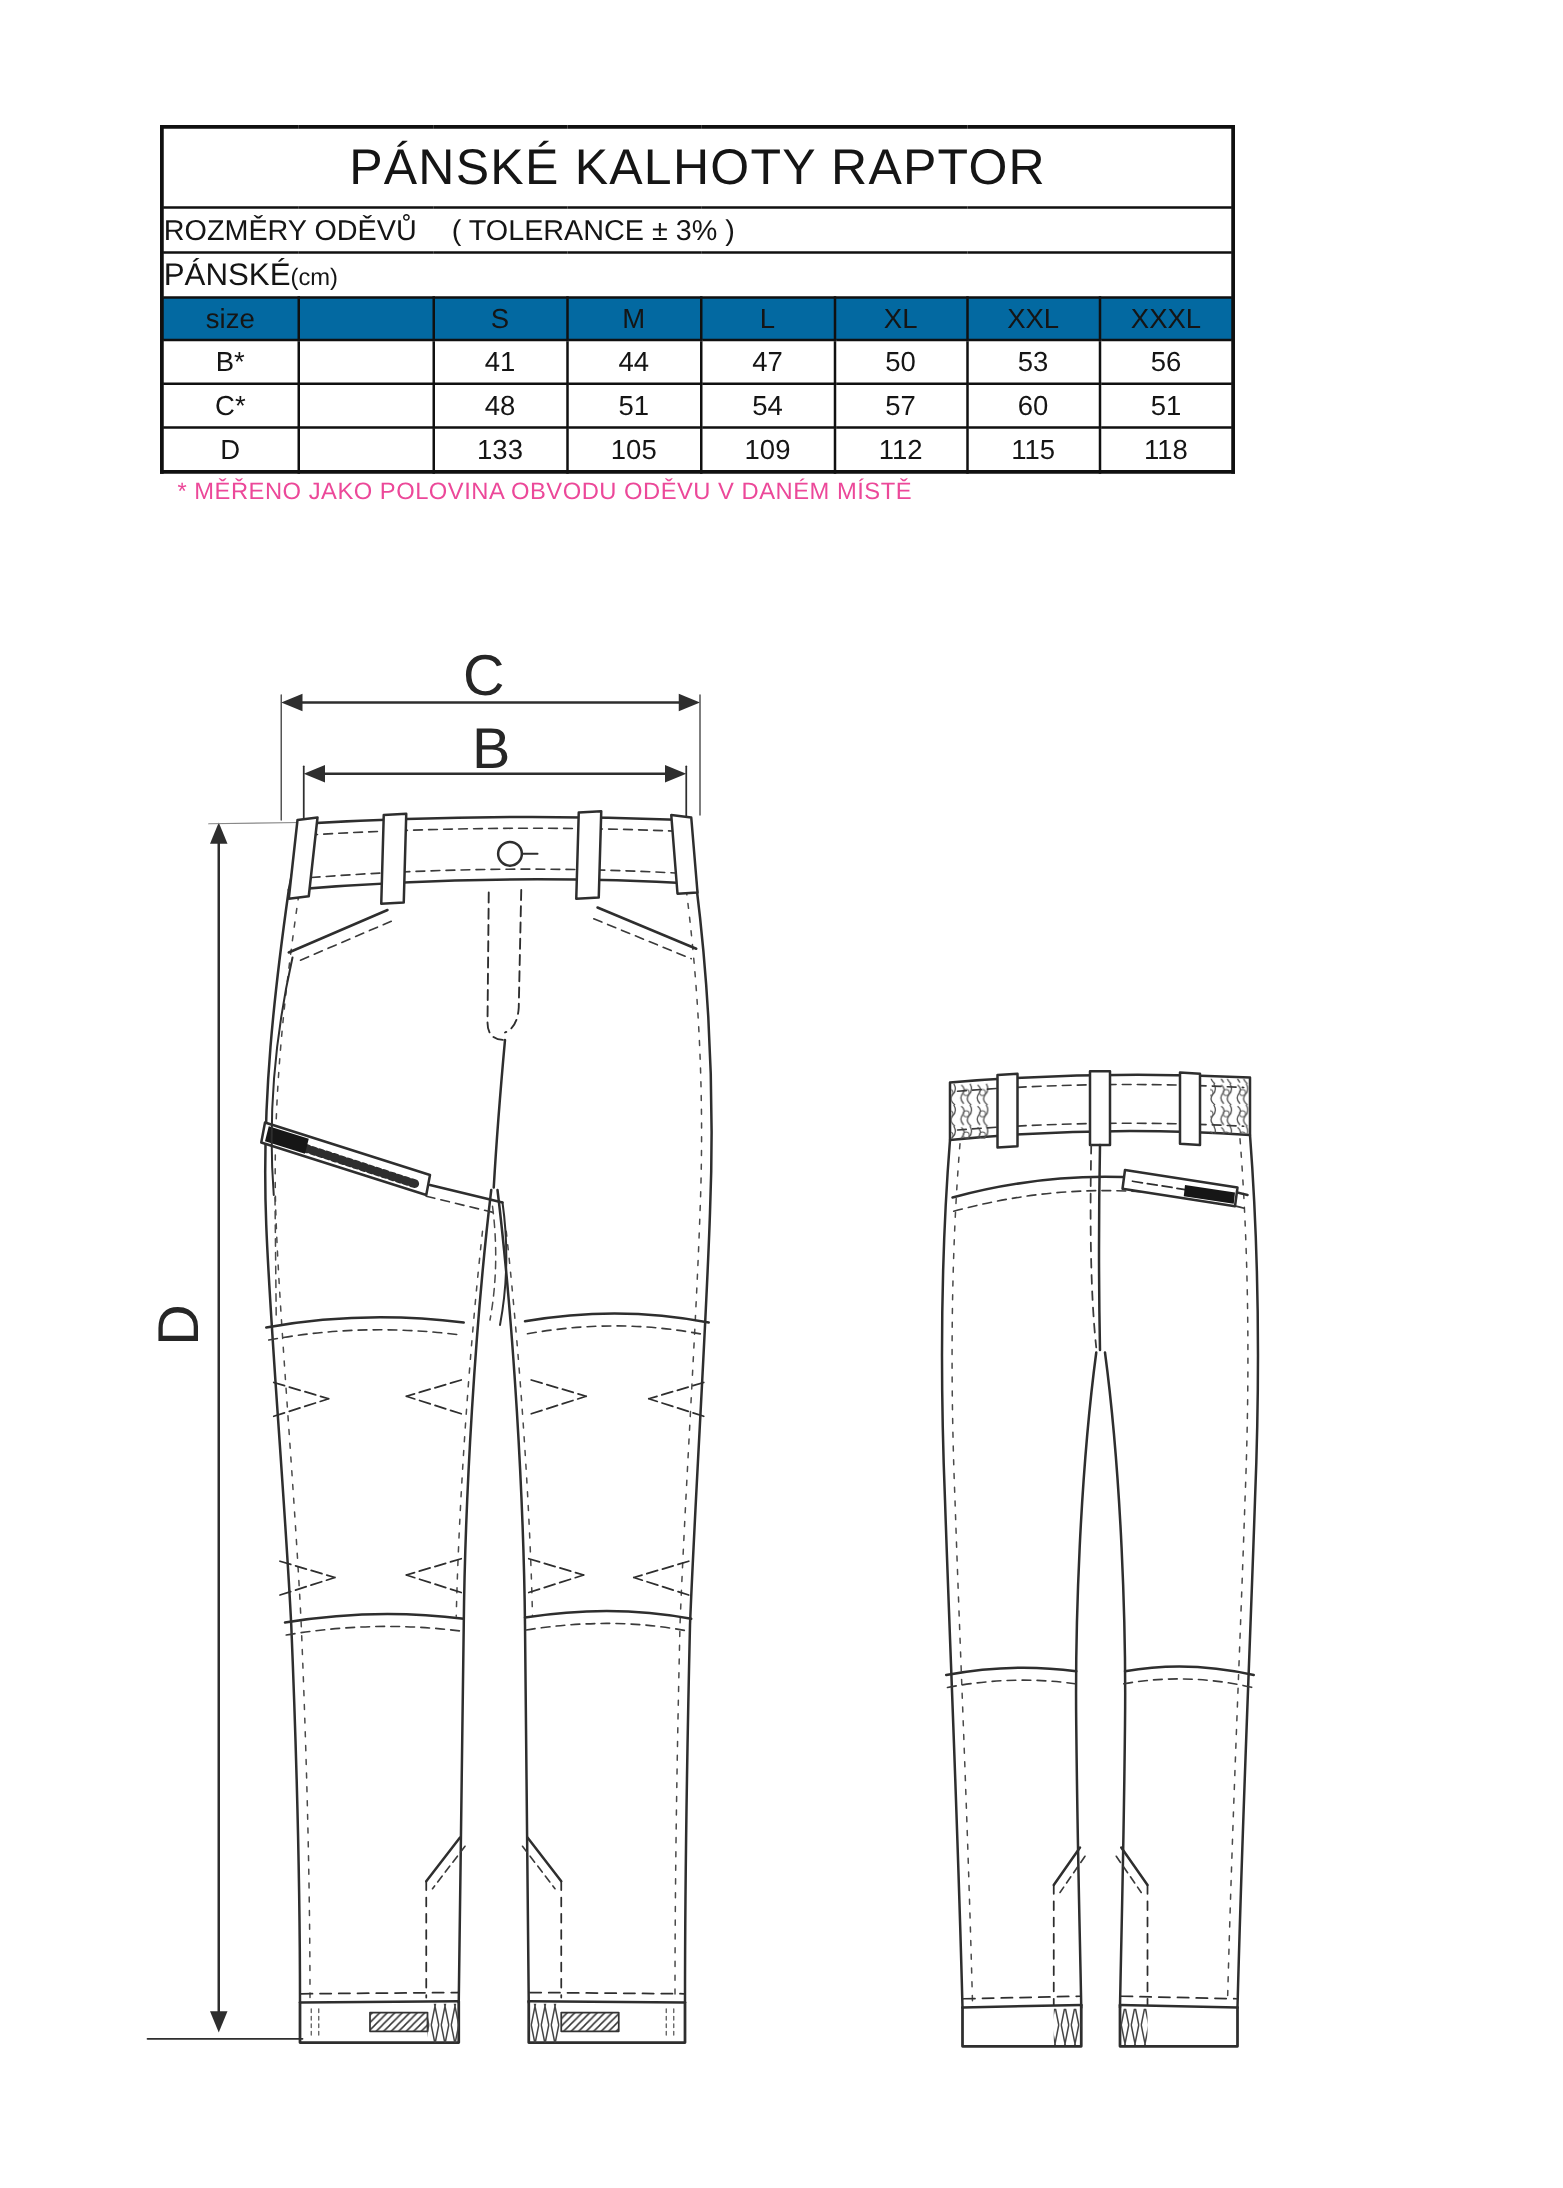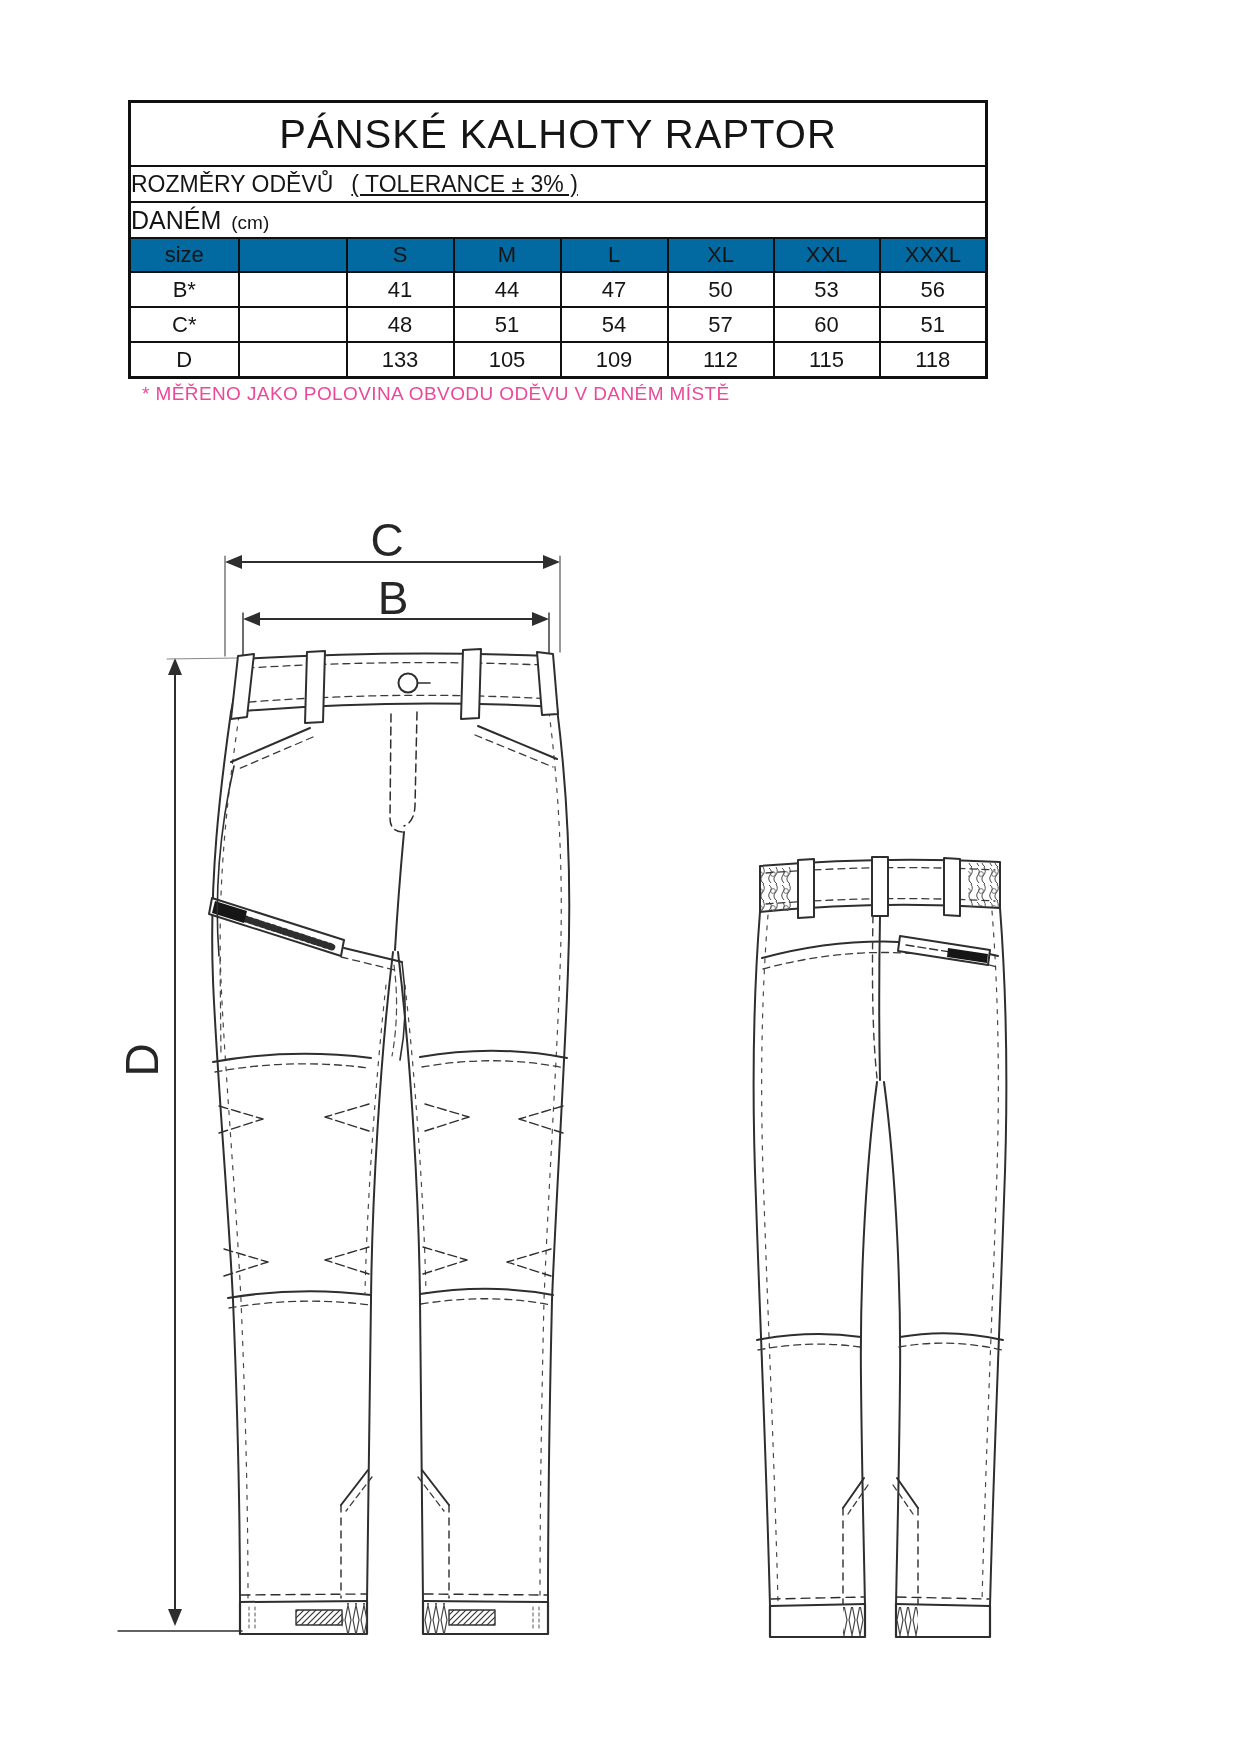--- a/index.html
+++ b/index.html
@@ -6,22 +6,22 @@
   #page{position:relative;width:1202px;height:1750px;background:#fff;overflow:hidden;
         font-family:"Liberation Sans",sans-serif;color:#111;padding-left:44px;}
   #spec-table{position:absolute;left:128px;top:100px;width:857px;border-collapse:collapse;
               table-layout:fixed;}
   #spec-table td{border:2px solid #101010;padding:0;vertical-align:middle;
                  font-family:"Liberation Sans",sans-serif;color:#151515;}
   #spec-table{border:3px solid #101010;}
   td.title-cell{height:62px;text-align:center;font-size:40px;letter-spacing:1px;}
   td.sub-cell{height:34px;font-size:23px;padding-left:6px;}
   td.cat-cell{height:34px;font-size:25px;padding-left:6px;}
-  .unit{font-size:19px;margin-left:10px;}
-  .tol{margin-left:18px;text-decoration:underline;}
+  .unit{font-size:19px;}
+  .tol{margin-left:28px;}
   tr.hdr td{height:32px;background:#0369a1;text-align:center;font-size:22px;border-top:3px solid #101010;}
   tr.data td{height:33px;text-align:center;font-size:22px;}
   #footnote{position:absolute;left:142px;top:383px;font-size:19px;letter-spacing:.4px;color:#ec4899;}
   #drawing{position:absolute;left:0;top:0;}
   .dimlabel{font-family:"Liberation Sans",sans-serif;font-size:46px;fill:#262626;}
 </style>
 </head>
 <body>
 
 <div id="page">
@@ -41,21 +41,21 @@
         <tr>
           <td class="title-cell" colspan="8">PÁNSKÉ KALHOTY RAPTOR</td>
         </tr>
     <tr>
           <td class="sub-cell" colspan="8">
       <span>ROZMĚRY ODĚVŮ</span><span class="tol">( TOLERANCE ± 3% )</span>
     </td>
         </tr>
     <tr>
           <td class="cat-cell" colspan="8">
-      <span>DANÉM</span><span class="unit">(cm)</span>
+      <span>PÁNSKÉ</span><span class="unit">(cm)</span>
     </td>
         </tr>
     <tr class="hdr">
       <td>size</td>
       <td></td>
       <td>S</td>
       <td>M</td>
       <td>L</td>
       <td>XL</td>
       <td>XXL</td>

